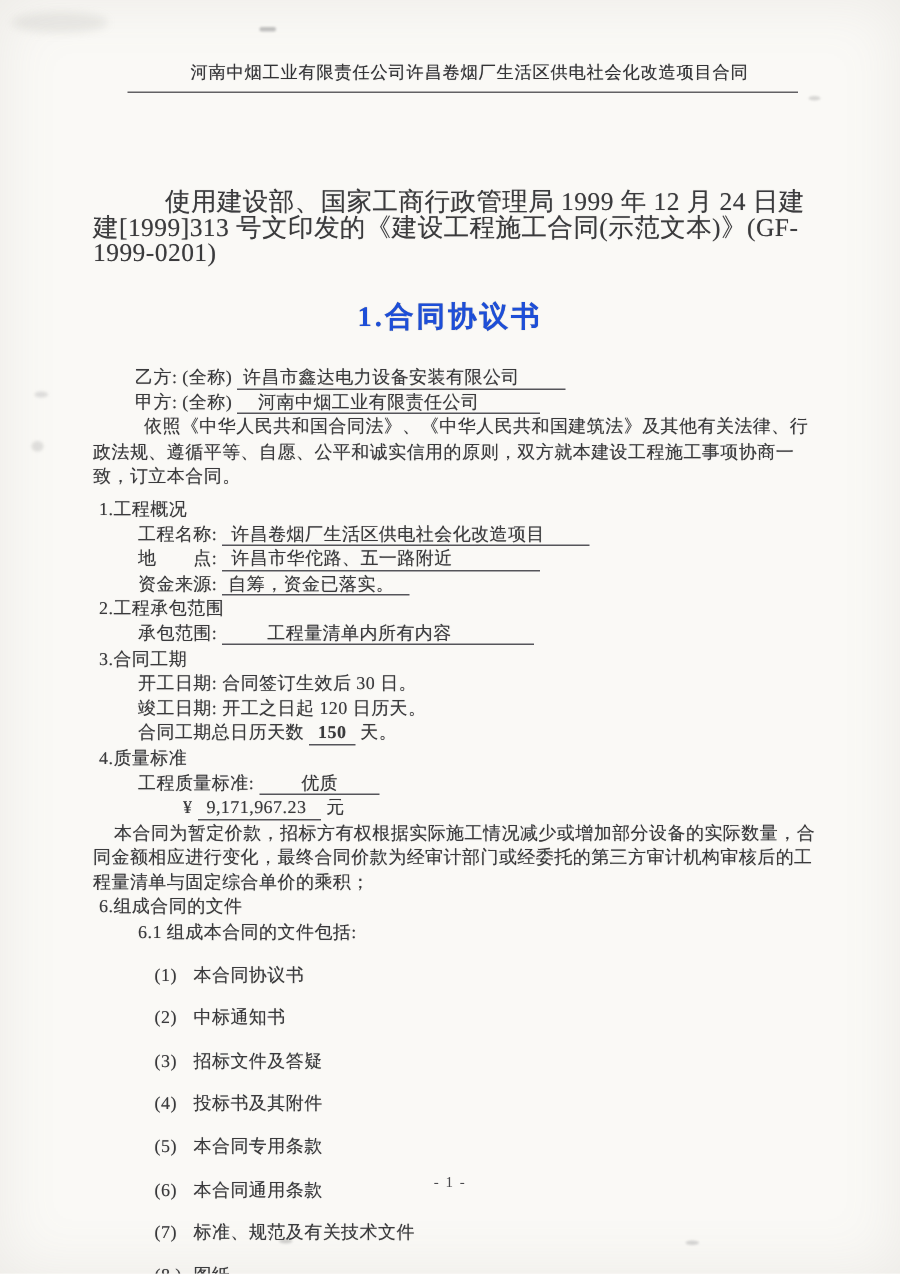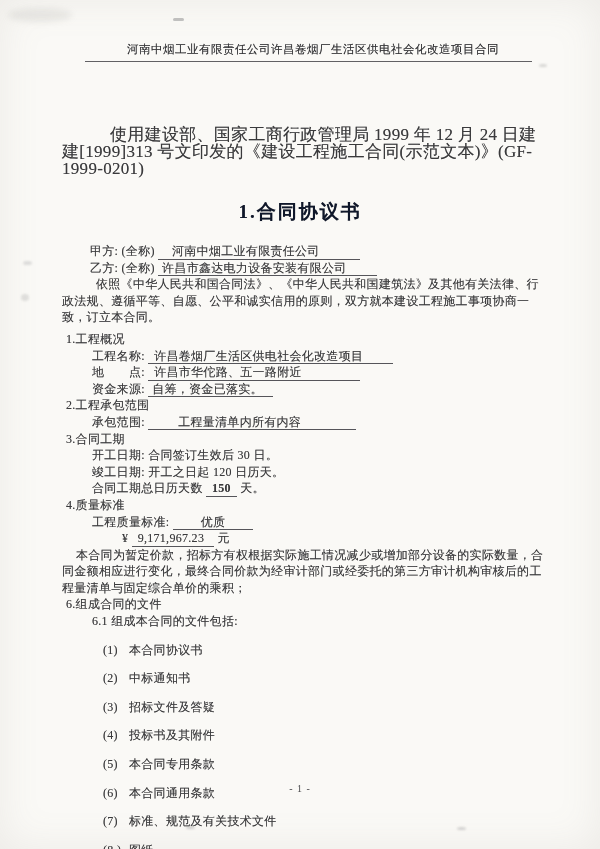--- a/index.html
+++ b/index.html
@@ -54,21 +54,21 @@
     text-indent:48px;
     letter-spacing:0.3px;
     text-shadow:0 0 0.5px rgba(60,60,62,0.5);
   }
   .doc-title{
     margin-top:22px;
     text-align:center;
     font-size:19px;
     font-weight:600;
     letter-spacing:2px;
-    color:#0f172a;
+    color:#1d4ed8;
     line-height:26px;
     text-shadow:0 0 0.6px rgba(50,50,52,0.5);
   }
   .content{
     padding:0 56px 0 62px;
     font-size:12px;
     line-height:16.6px;
     letter-spacing:0.3px;
     text-shadow:0 0 0.5px rgba(60,60,62,0.5);
   }
@@ -122,26 +122,26 @@
   <hr class="header-rule">
 
   <p class="intro">使用建设部、国家工商行政管理局 1999 年 12 月 24 日建建[1999]313 号文印发的《建设工程施工合同(示范文本)》(GF-1999-0201)</p>
 
   <div class="doc-title">1.合同协议书</div>
 
   <div class="content">
 
     <div class="parties">
       <div class="party-line">
+        <span>乙方: (全称)</span>
+        <span class="u u-pb">许昌市鑫达电力设备安装有限公司</span>
+      </div>
+      <div class="party-line">
         <span>甲方: (全称)</span>
         <span class="u u-pa">河南中烟工业有限责任公司</span>
-      </div>
-      <div class="party-line">
-        <span>乙方: (全称)</span>
-        <span class="u u-pb">许昌市鑫达电力设备安装有限公司</span>
       </div>
     </div>
 
     <p class="preamble" style="margin:0">依照《中华人民共和国合同法》、《中华人民共和国建筑法》及其他有关法律、行政法规、遵循平等、自愿、公平和诚实信用的原则，双方就本建设工程施工事项协商一致，订立本合同。</p>
 
     <div class="sec-heading gap">1.工程概况</div>
     <div class="sub">
       <span>工程名称:</span>
       <span class="u u-name">许昌卷烟厂生活区供电社会化改造项目</span>
     </div>

